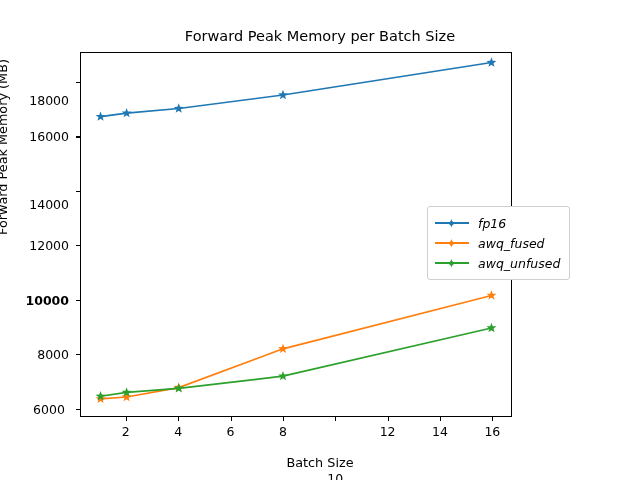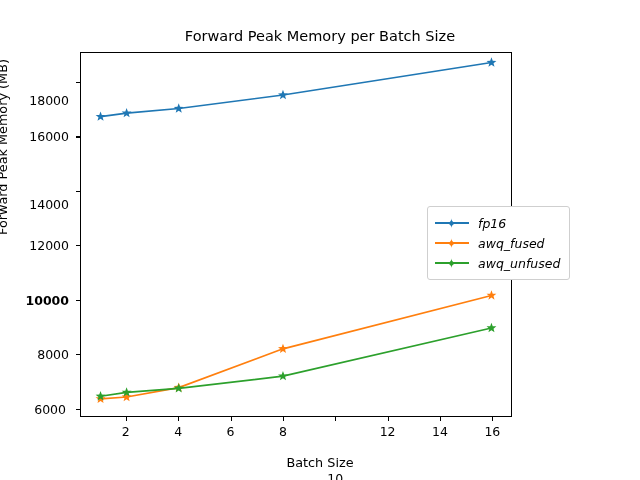--- a/index.html
+++ b/index.html
@@ -56,21 +56,21 @@
           <polygon points="45.82,336.10 47.10,339.54 50.76,339.70 47.90,341.98 48.87,345.51 45.82,343.49 42.76,345.51 43.74,341.98 40.87,339.70 44.53,339.54" fill="#2ca02c"></polygon>
           <polygon points="98.18,332.02 99.47,335.45 103.13,335.61 100.26,337.89 101.24,341.42 98.18,339.40 95.13,341.42 96.10,337.89 93.24,335.61 96.90,335.45" fill="#2ca02c"></polygon>
           <polygon points="202.91,319.76 204.19,323.19 207.85,323.35 204.99,325.63 205.97,329.17 202.91,327.14 199.85,329.17 200.83,325.63 197.96,323.35 201.63,323.19" fill="#2ca02c"></polygon>
           <polygon points="412.36,271.27 413.65,274.71 417.31,274.87 414.44,277.15 415.42,280.68 412.36,278.66 409.31,280.68 410.29,277.15 407.42,274.87 411.08,274.71" fill="#2ca02c"></polygon>
         </g>
       </svg>
   </div>
 
   <div id="ticks-layer">
       <div class="tickmark-y" style="left: 76px; top: 408.828px;"></div>
-      <div class="tick-y" style="left: 20px; top: 408.828px;">6000</div>
+      <div class="tick-y" style="left: 26px; top: 408.828px; text-align: center;">6000</div>
       <div class="tickmark-y" style="left: 76px; top: 354.351px;"></div>
       <div class="tick-y" style="left: 23px; top: 354.351px;">8000</div>
       <div class="tickmark-y" style="left: 76px; top: 299.873px;"></div>
       <div class="tick-y" style="left: 23px; top: 299.873px; font-weight: bold;">10000</div>
       <div class="tickmark-y" style="left: 76px; top: 245.396px;"></div>
       <div class="tick-y" style="left: 23px; top: 245.396px;">12000</div>
       <div class="tickmark-y" style="left: 76px; top: 190.918px;"></div>
       <div class="tick-y" style="left: 23px; top: 204px;">14000</div>
       <div class="tickmark-y" style="left: 76px; top: 136.44px;"></div>
       <div class="tick-y" style="left: 23px; top: 136.44px;">16000</div>

